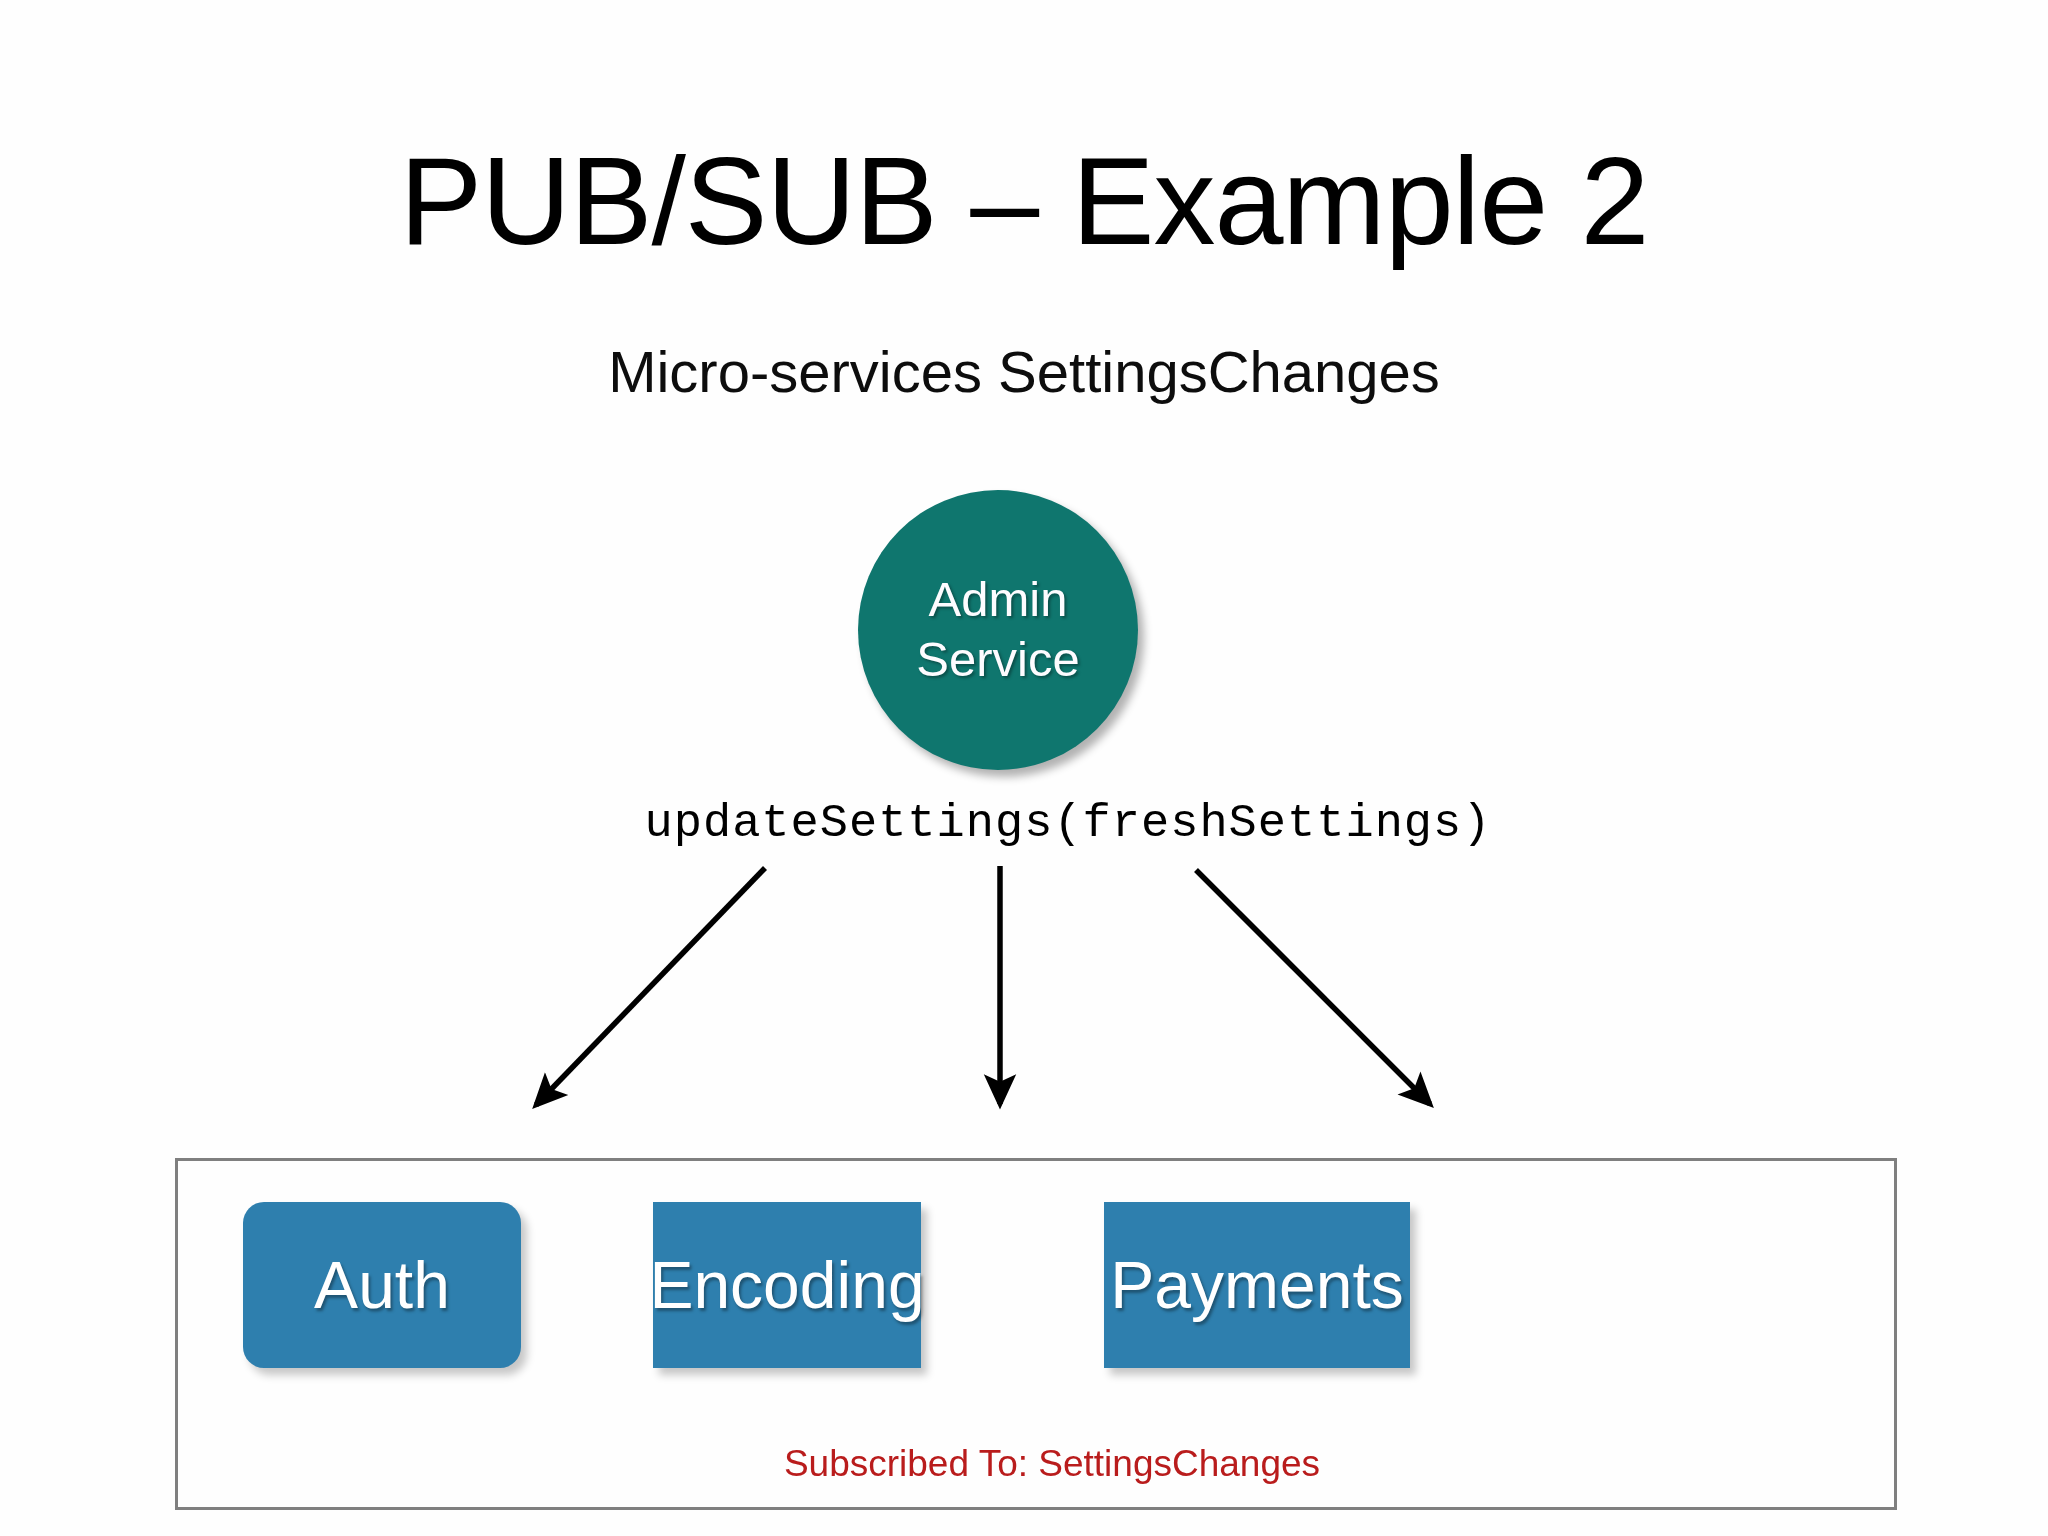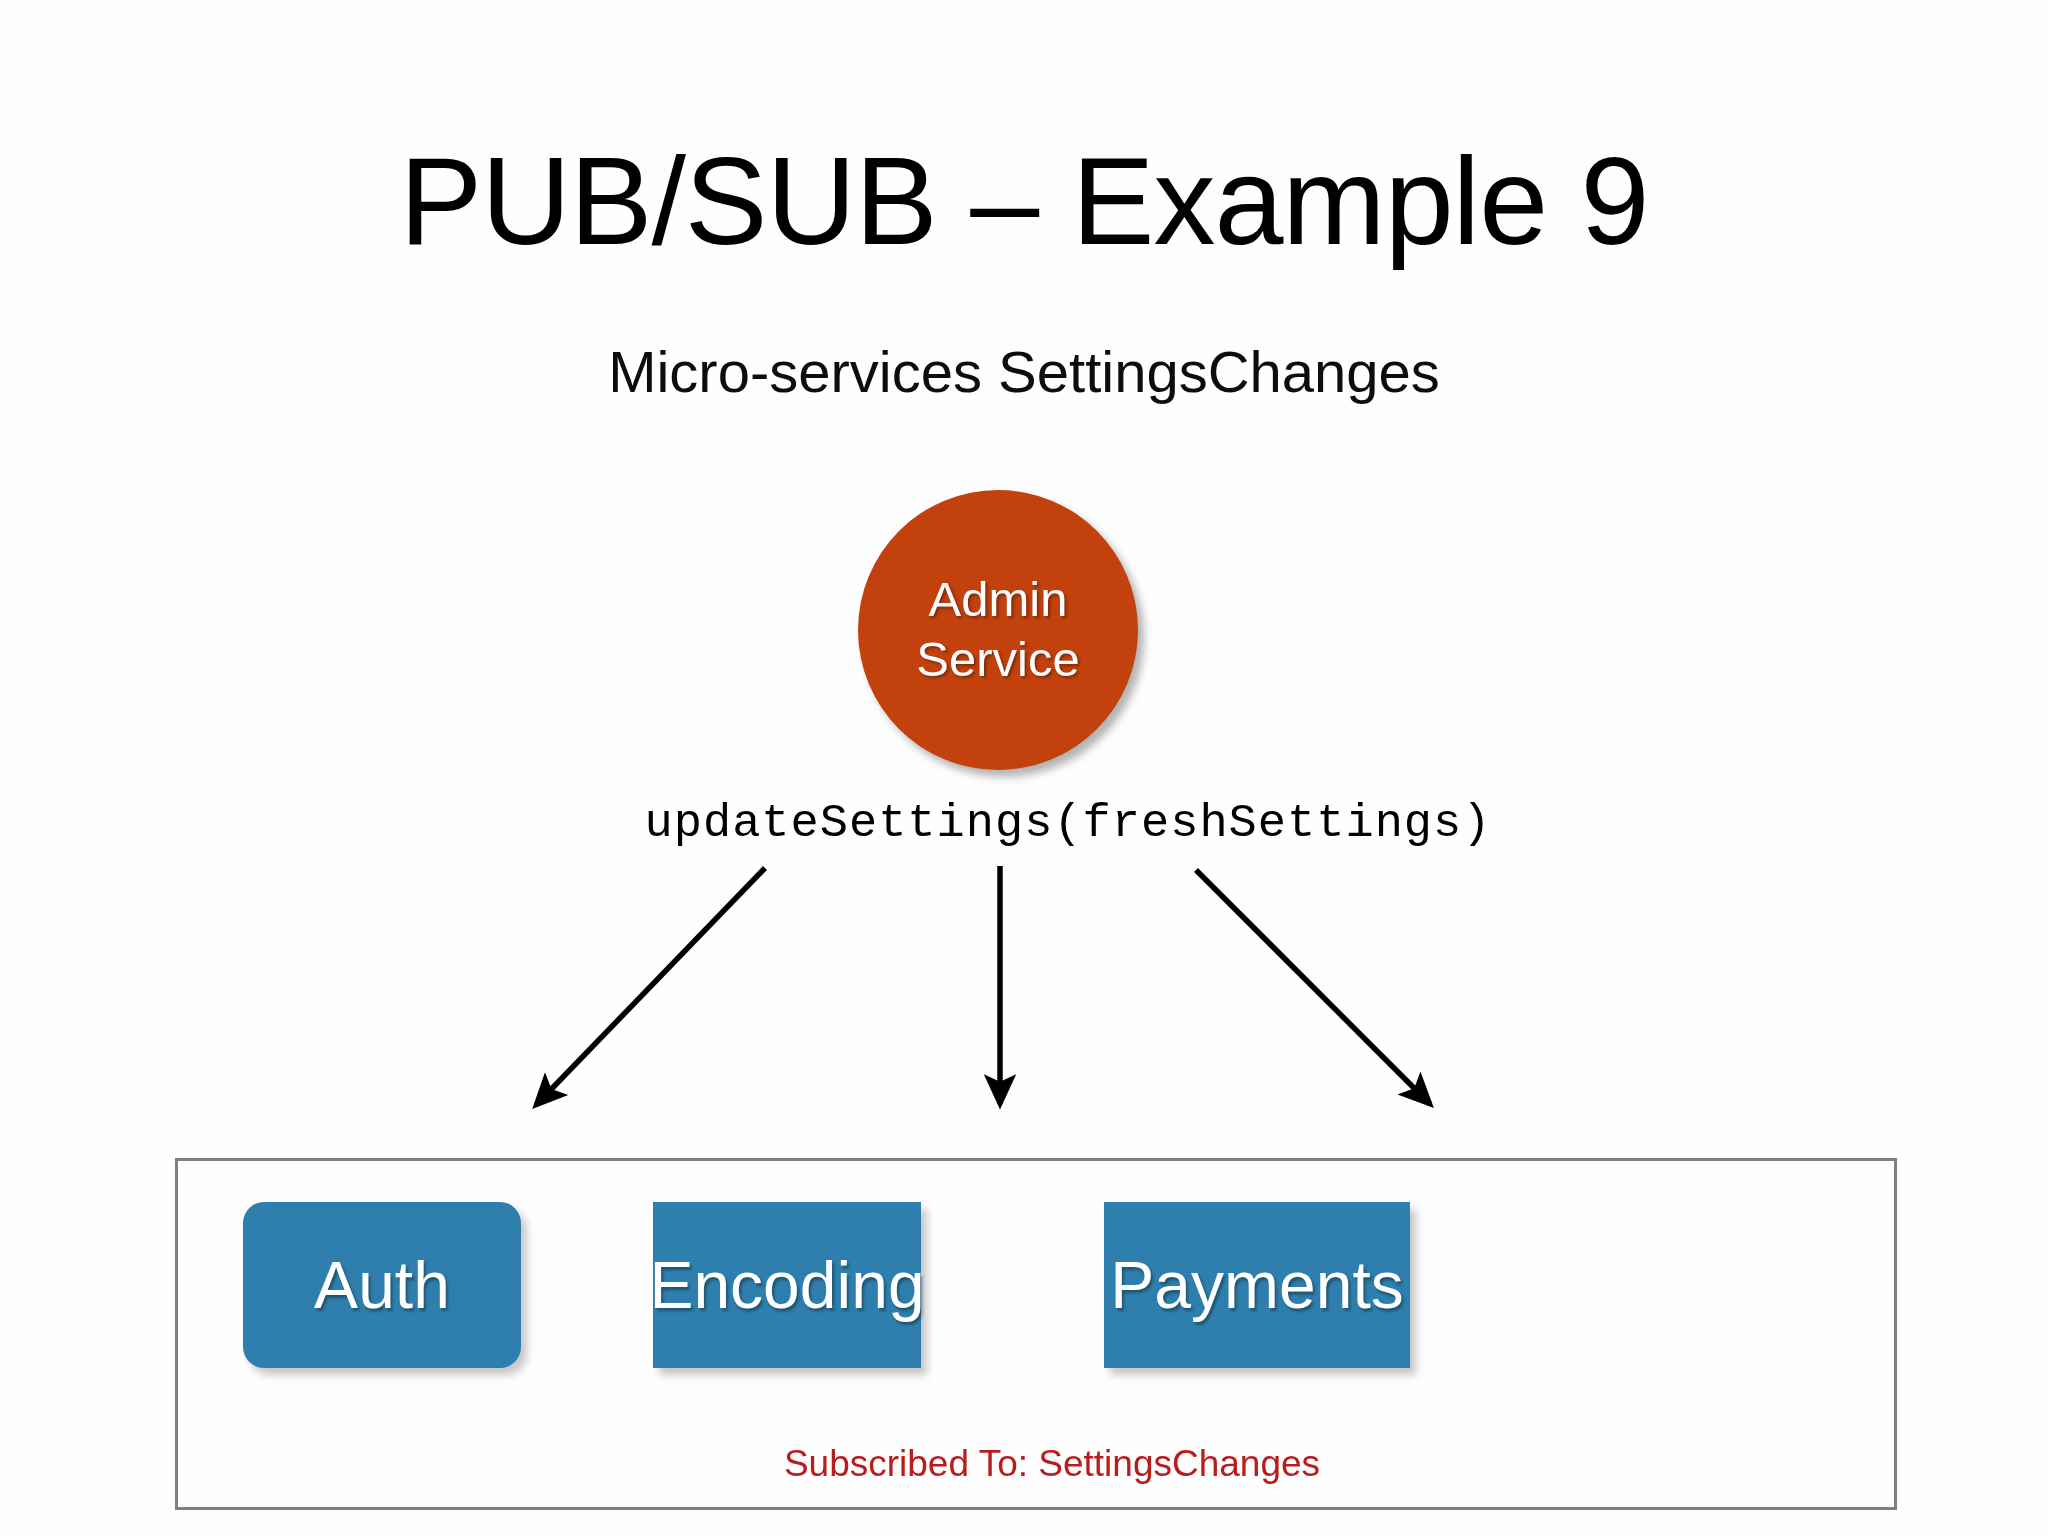--- a/index.html
+++ b/index.html
@@ -49,21 +49,21 @@
   }
 
   
   .publisher {
     position: absolute;
     left: 858px;
     top: 490px;
     width: 280px;
     height: 280px;
     border-radius: 50%;
-    background: #c2410c;
+    background: #0f766e;
     box-shadow: 6px 7px 9px rgba(0,0,0,0.30);
     display: flex;
     flex-direction: column;
     align-items: center;
     justify-content: center;
   }
   .publisher span {
     display: block;
     color: #fdfcff;
     font-size: 49px;
@@ -148,21 +148,21 @@
     font-size: 37px;
     color: #b91c1c;
     white-space: nowrap;
   }
 </style>
 </head>
 <body>
 
 <div class="slide">
 
-  <div class="title">PUB/SUB – Example 9</div>
+  <div class="title">PUB/SUB – Example 2</div>
   <div class="subtitle">Micro-services SettingsChanges</div>
 
   <div class="publisher">
     <span>Admin</span>
     <span>Service</span>
   </div>
 
   <div class="message-label">updateSettings(freshSettings)</div>
 
   <svg class="arrows" viewBox="0 0 2048 1536" width="2048" height="1536" xmlns="http://www.w3.org/2000/svg">

